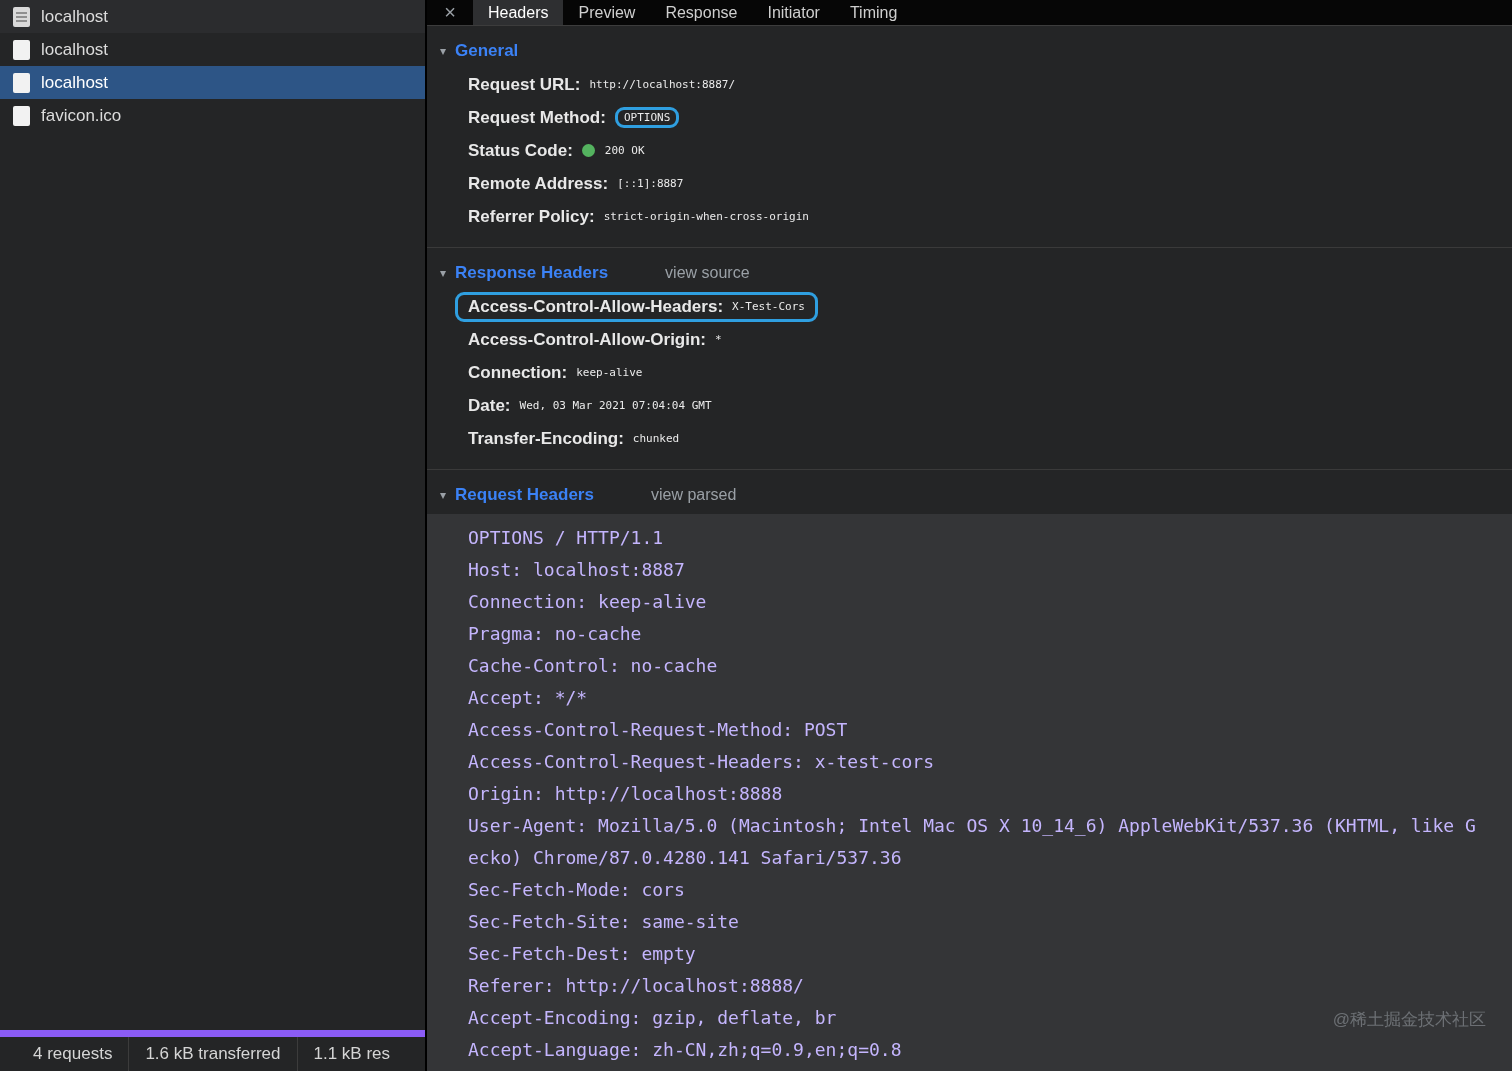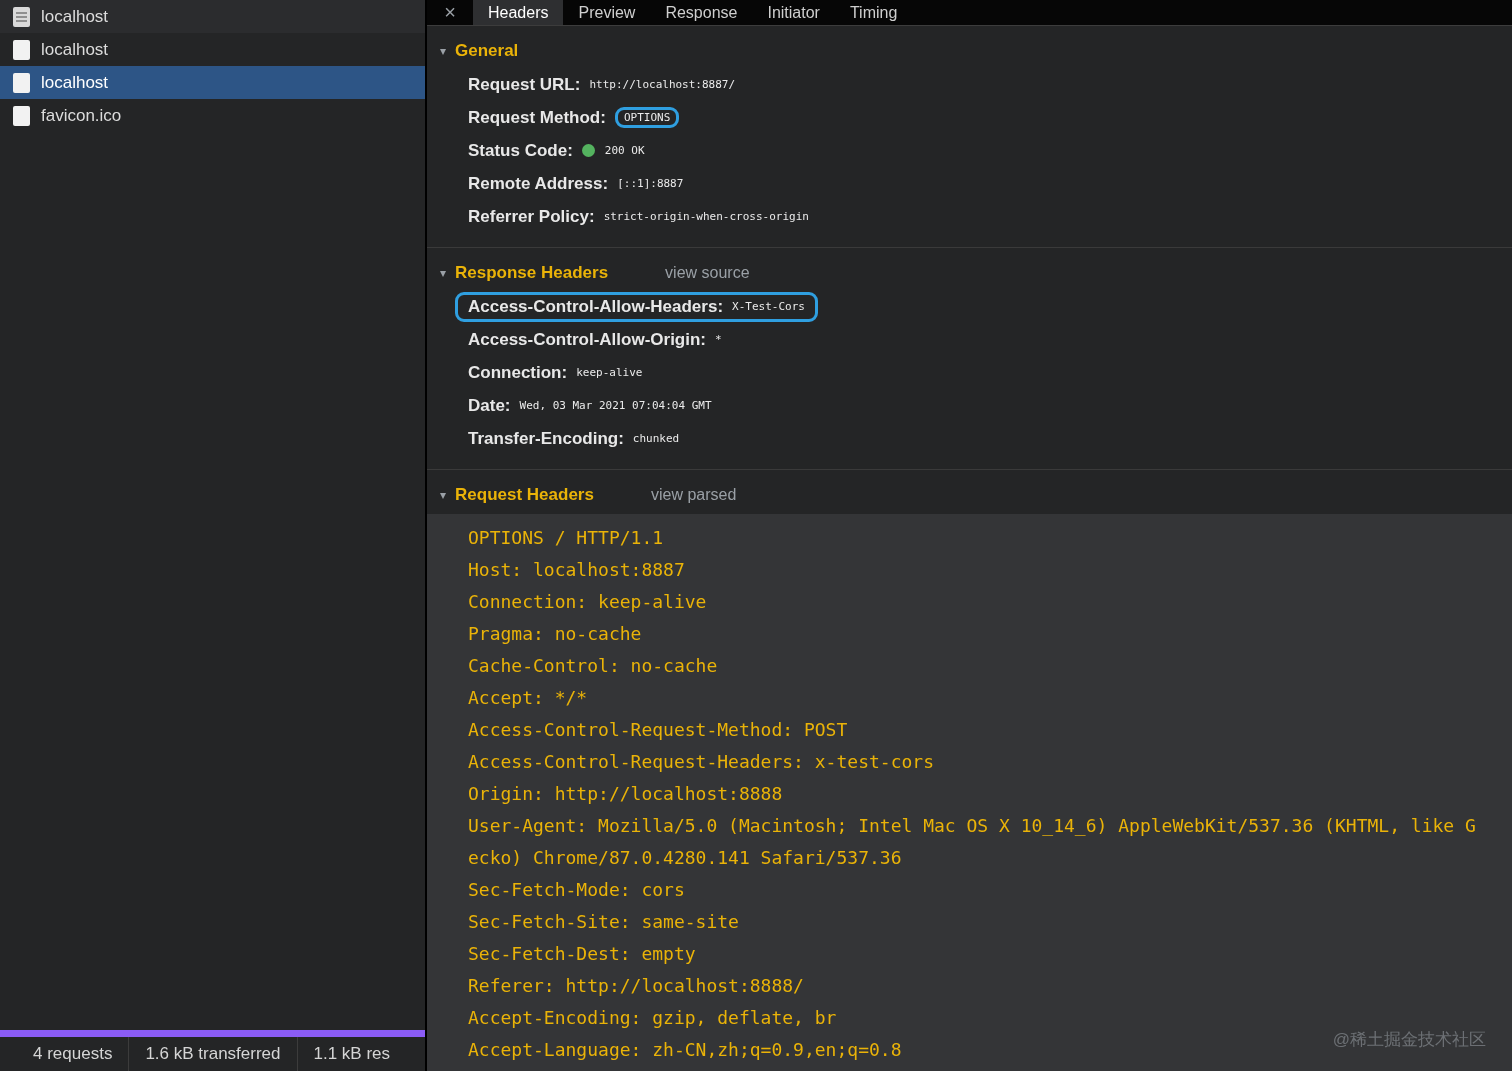--- a/index.html
+++ b/index.html
@@ -81,21 +81,21 @@
 
   .details { flex: 1 1 auto; display: flex; flex-direction: column; overflow: hidden; }
   .section { padding: 8px 0 14px; flex: 0 0 auto; }
   .section.no-pad-bottom { padding-bottom: 2px; }
   .divider { border-top: 1px solid #3a3a3a; flex: 0 0 auto; }
   .section-header {
     height: 34px; display: flex; align-items: center;
     padding-left: 13px; gap: 9px; cursor: pointer;
   }
   .triangle { color: #9aa0a6; font-size: 12px; }
-  .section-title { font-weight: bold; color: #eab308; }
+  .section-title { font-weight: bold; color: #3b82f6; }
   .section-action { margin-left: 48px; color: #9aa0a6; font-size: 16px; cursor: pointer; }
 
   .kv-row {
     min-height: 33px;
     display: flex; align-items: center;
     padding-left: 41px;
   }
   .kv-name { font-weight: bold; color: #e8e8e8; margin-right: 9px; white-space: nowrap; }
   .kv-value {
     font-family: "DejaVu Sans Mono", "Liberation Mono", monospace;
@@ -110,27 +110,27 @@
   .status-dot {
     width: 13px; height: 13px; border-radius: 50%;
     background: #54b35f; margin-right: 10px; flex: 0 0 auto;
   }
 
   .raw-block {
     flex: 1 1 auto;
     background: #343537;
     padding: 8px 26px 4px 41px;
     font-family: "DejaVu Sans Mono", "Liberation Mono", monospace;
-    font-size: 18px; line-height: 32px; color: #eab308;
+    font-size: 18px; line-height: 32px; color: #c4b5fd;
     overflow: hidden;
   }
   .raw-line { white-space: pre-wrap; word-break: break-all; }
 
   .watermark {
-    position: absolute; right: 26px; bottom: 20px;
+    position: absolute; right: 26px; bottom: 40px;
     color: #9aa0a6; opacity: 0.55; pointer-events: none;
   }
 </style>
 </head>
 <body>
 
 <div class="devtools">
 
   <div class="left-panel">
 

